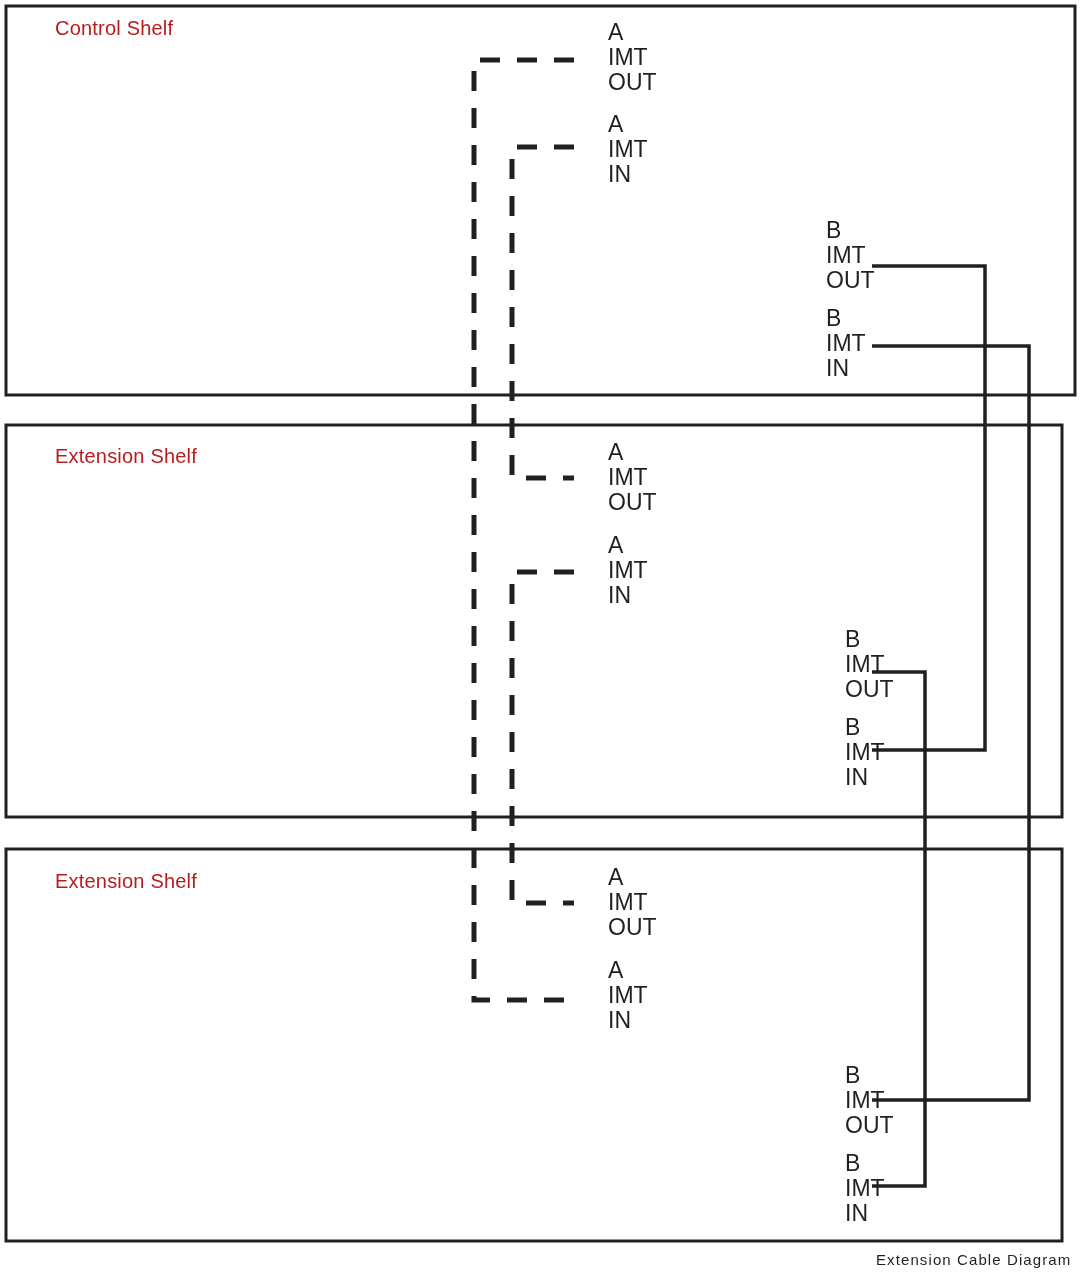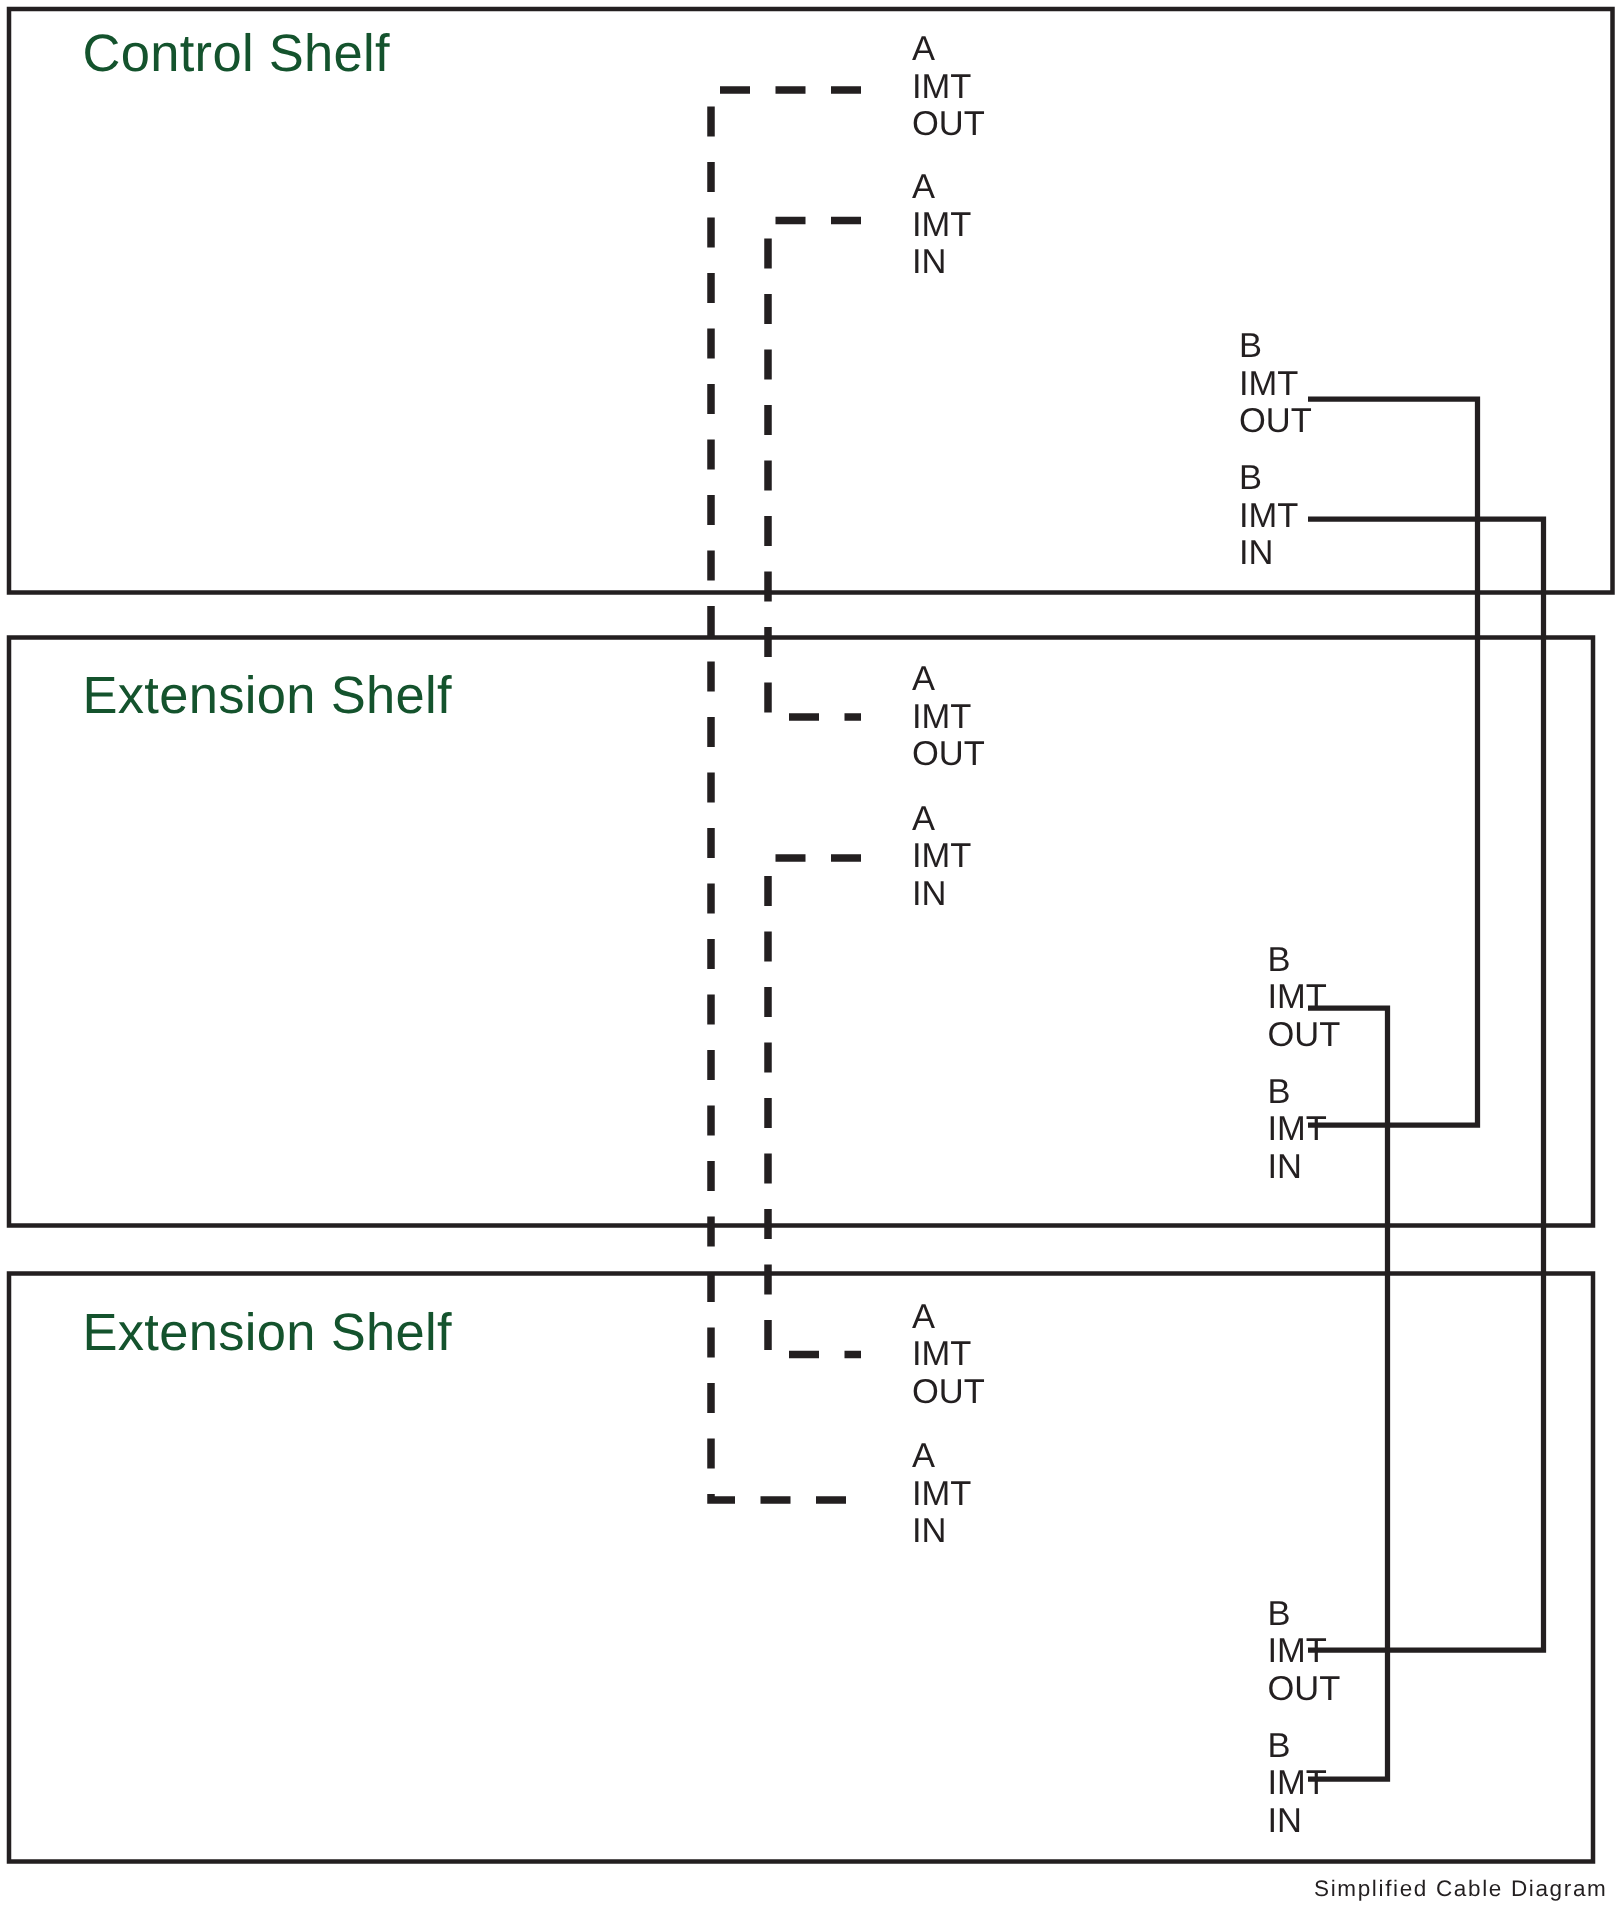--- a/index.html
+++ b/index.html
@@ -21,24 +21,24 @@
   }
   #wires {
     position: absolute;
     left: 0;
     top: 0;
     width: 1081px;
     height: 1273px;
   }
   .shelf-title {
     position: absolute;
-    font-size: 35px;
+    font-size: 20px;
     line-height: 1;
     letter-spacing: 0.2px;
-    color: #14532d;
+    color: #b91c1c;
     white-space: nowrap;
   }
   .port {
     position: absolute;
     width: 0;
     text-align: center;
     font-size: 23px;
     line-height: 25px;
     color: #231f20;
     white-space: nowrap;
@@ -136,15 +136,15 @@
         <span>IMT</span>
         <span>OUT</span>
       </div>
       <div class="port" style="left: 845px; top: 1151px;">
         <span>B</span>
         <span>IMT</span>
         <span>IN</span>
       </div>
     </div>
 
-  <div class="caption" style="left: 876px; top: 1251px;">Simplified Cable Diagram</div>
+  <div class="caption" style="left: 876px; top: 1251px;">Extension Cable Diagram</div>
 
 </div>
 
 </body></html>

